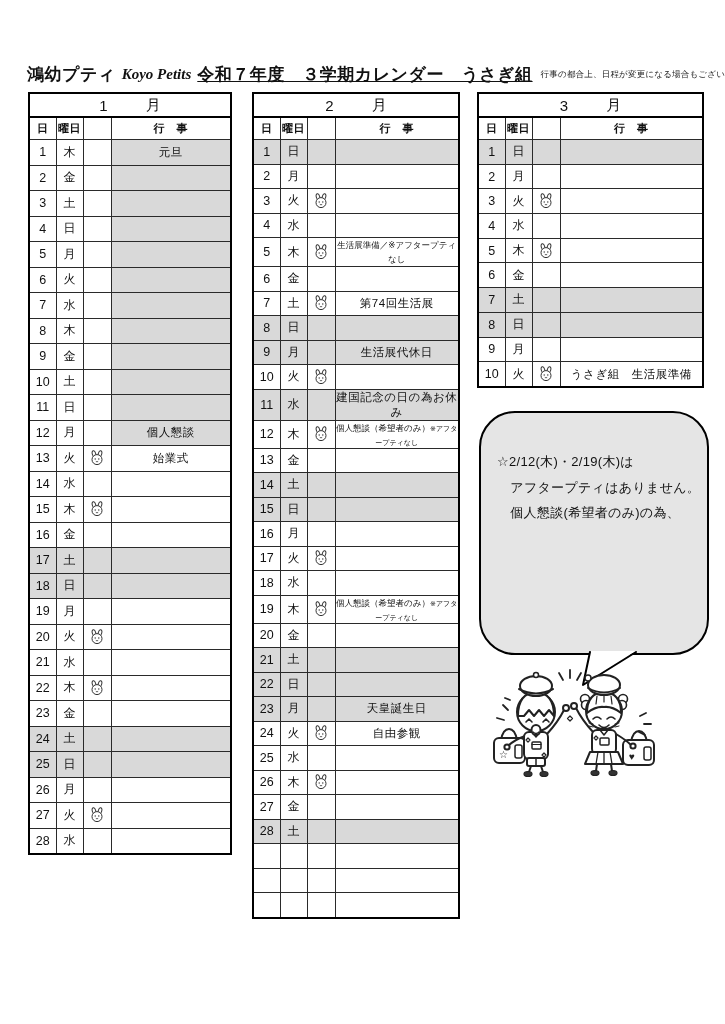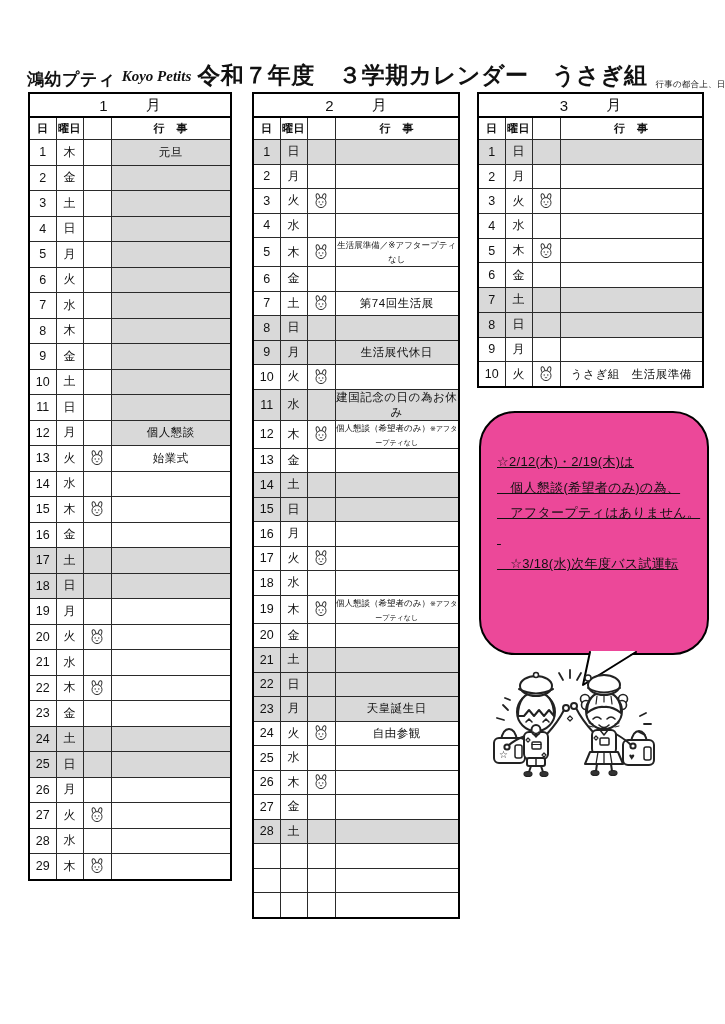--- a/index.html
+++ b/index.html
@@ -2,24 +2,24 @@
 <html><head>
 <meta charset="utf-8">
 <style>
   html,body { margin:0; padding:0; background:#888; }
   .page {
     position:relative; width:725px; height:1024px; background:#ffffff;
     font-family:"Liberation Sans","DejaVu Sans",sans-serif; color:#111;
     margin:0 auto; overflow:hidden;
   }
   
-  .titlebar { position:absolute; left:27px; top:60px; width:690px; display:flex; align-items:flex-end; white-space:nowrap; }
+  .titlebar { position:absolute; left:27px; top:60px; width:690px; display:flex; align-items:center; white-space:nowrap; }
   .title-jp   { font-size:17px; font-weight:bold; letter-spacing:0.5px; }
   .title-en   { font-size:15px; font-weight:bold; font-style:italic; font-family:"Liberation Serif","DejaVu Serif",serif; margin:6px 6px; }
-  .title-rest { font-size:23px; font-weight:bold; letter-spacing:0.5px; }
+  .title-rest { font-size:17px; font-weight:bold; letter-spacing:0.5px;text-decoration:underline; }
   .disclaimer { font-size:8.5px; color:#222; margin-left:8px; letter-spacing:0.2px; }
 
   
   .month { position:absolute; top:92px; }
   .month--january  { left:28px;  width:204px; }
   .month--february { left:252px; width:208px; }
   .month--march    { left:477px; width:227px; }
 
   .month-title {
     border:2px solid #000; border-bottom:none; height:22px;
@@ -42,22 +42,22 @@
   td.event{ font-size:11.5px; letter-spacing:0.5px; }
   td.event .ev-small { font-size:8.5px; letter-spacing:0; }
   td.event .ev-note  { font-size:7px; letter-spacing:0; }
   td.shaded { background:#d9d9d9; }
   .rabbit { display:block; margin:0 auto; }
 
   
   .bubble {
     position:absolute; left:479px; top:411px; width:230px; height:244px;
     box-sizing:border-box; border:2px solid #000; border-radius:36px;
-    padding:36px 4px 0 16px; background:#ec4899;
-    font-size:13px; line-height:25.5px; white-space:pre; letter-spacing:0.3px;text-decoration:underline;
+    padding:36px 4px 0 16px; background:#e5e5e5;
+    font-size:13px; line-height:25.5px; white-space:pre; letter-spacing:0.3px;
   }
   .bubble-tail { position:absolute; left:574px; top:651px; }
 
   
   .kids { position:absolute; left:492px; top:666px; }
 </style>
 </head>
 <body>
 
 <div class="page">
@@ -306,37 +306,20 @@
   </svg>
 </td>
             <td class="event"></td>
           </tr>
           <tr>
             <td class="day">28</td>
             <td class="wd">水</td>
             <td class="icon"></td>
             <td class="event"></td>
           </tr>
-          <tr>
-            <td class="day">29</td>
-            <td class="wd">木</td>
-            <td class="icon">
-  <svg class="rabbit" width="16" height="16" viewBox="0 0 16 16">
-    <g fill="#fff" stroke="#333" stroke-width="1">
-      <ellipse cx="5" cy="3.8" rx="1.7" ry="3.1" transform="rotate(-16 5 3.8)"></ellipse>
-      <ellipse cx="11" cy="3.8" rx="1.7" ry="3.1" transform="rotate(16 11 3.8)"></ellipse>
-      <circle cx="8" cy="9.6" r="5"></circle>
-    </g>
-    <circle cx="6.2" cy="9" r="0.7" fill="#333"></circle>
-    <circle cx="9.8" cy="9" r="0.7" fill="#333"></circle>
-    <path d="M7.1,11.6 q0.9,0.9 1.8,0" fill="none" stroke="#333" stroke-width="0.8" stroke-linecap="round"></path>
-  </svg>
-</td>
-            <td class="event"></td>
-          </tr>
         </tbody>
     </table>
   </section>
 
   <section class="month month--february">
     <div class="month-title">
       <span>2</span>
       <span>月</span>
     </div>
     <table>
@@ -755,21 +738,21 @@
     <circle cx="9.8" cy="9" r="0.7" fill="#333"></circle>
     <path d="M7.1,11.6 q0.9,0.9 1.8,0" fill="none" stroke="#333" stroke-width="0.8" stroke-linecap="round"></path>
   </svg>
 </td>
             <td class="event"><span class="ev-main">うさぎ組　生活展準備</span></td>
           </tr>
         </tbody>
     </table>
   </section>
 
-  <div class="bubble"><div>☆2/12(木)・2/19(木)は</div><div>　個人懇談(希望者のみ)の為、</div><div>　アフタープティはありません。</div><div>&nbsp;</div><div>　☆3/18(水)次年度バス試運転</div></div>
+  <div class="bubble"><div>☆2/12(木)・2/19(木)は</div><div>　アフタープティはありません。</div><div>　個人懇談(希望者のみ)の為、</div><div>&nbsp;</div></div>
 
   <svg class="bubble-tail" width="72" height="40" viewBox="0 0 72 40">
     <path d="M16,0 L62,0 L9,34 Z" fill="#fff" stroke="none"></path>
     <path d="M16,1 L9,34 L62,1" fill="none" stroke="#000" stroke-width="2" stroke-linejoin="round" stroke-linecap="round"></path>
   </svg>
 
   <svg class="kids" width="164" height="112" viewBox="0 0 164 112">
     <g fill="none" stroke="#222" stroke-width="2" stroke-linecap="round" stroke-linejoin="round">
 
       <g stroke-width="1.8">

